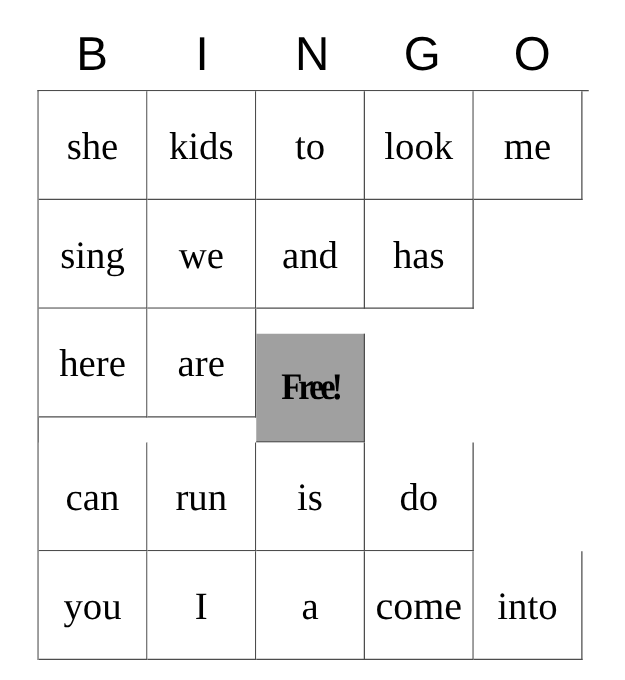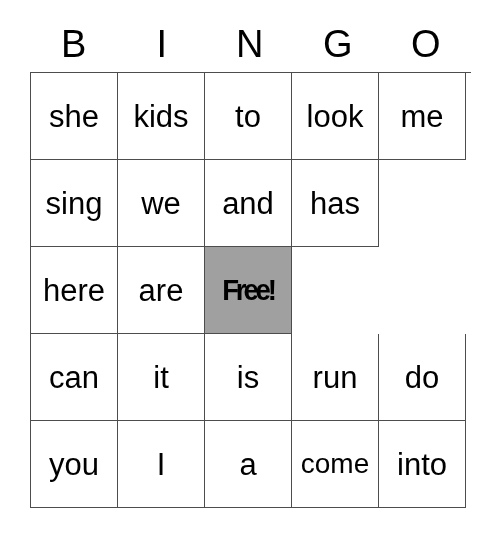--- a/index.html
+++ b/index.html
@@ -42,20 +42,21 @@
 
   
   #grid {
     width: 440px;
     border-top: 1px solid #4d4d4d;
     border-left: 1px solid #4d4d4d;
     box-sizing: content-box;
   }
   .grid-row {
     display: flex;
+    font-family: Liberation Serif, serif;
   }
   .cell {
     width: 87px;
     height: 87px;
     border-right: 1px solid #4d4d4d;
     border-bottom: 1px solid #4d4d4d;
     display: flex;
     align-items: center;
     justify-content: center;
     background: #ffffff;
@@ -64,25 +65,26 @@
   }
   .cell-text {
     font-size: 31px;
     font-weight: 400;
     line-height: 1;
     white-space: nowrap;
     color: #000;
   }
   
   .cell.shrink .cell-text {
-    font-size: 28px;
+    font-size: 32px;
   }
   
   .cell.free {
     background: #a0a0a0;
+    margin-top: 20px;
   }
   .cell.free .cell-text {
     font-weight: bold;
     font-size: 30px;
     letter-spacing: -3.5px;
     transform: scaleX(0.92);
   }
 </style>
 </head>
 <body>
@@ -138,27 +140,24 @@
         </div>
         <div class="cell free">
           <span class="cell-text">Free!</span>
         </div>
       </div>
       <div class="grid-row">
         <div class="cell">
           <span class="cell-text">can</span>
         </div>
         <div class="cell">
-          <span class="cell-text">it</span>
+          <span class="cell-text">run</span>
         </div>
         <div class="cell">
           <span class="cell-text">is</span>
-        </div>
-        <div class="cell">
-          <span class="cell-text">run</span>
         </div>
         <div class="cell">
           <span class="cell-text">do</span>
         </div>
       </div>
       <div class="grid-row">
         <div class="cell">
           <span class="cell-text">you</span>
         </div>
         <div class="cell">

